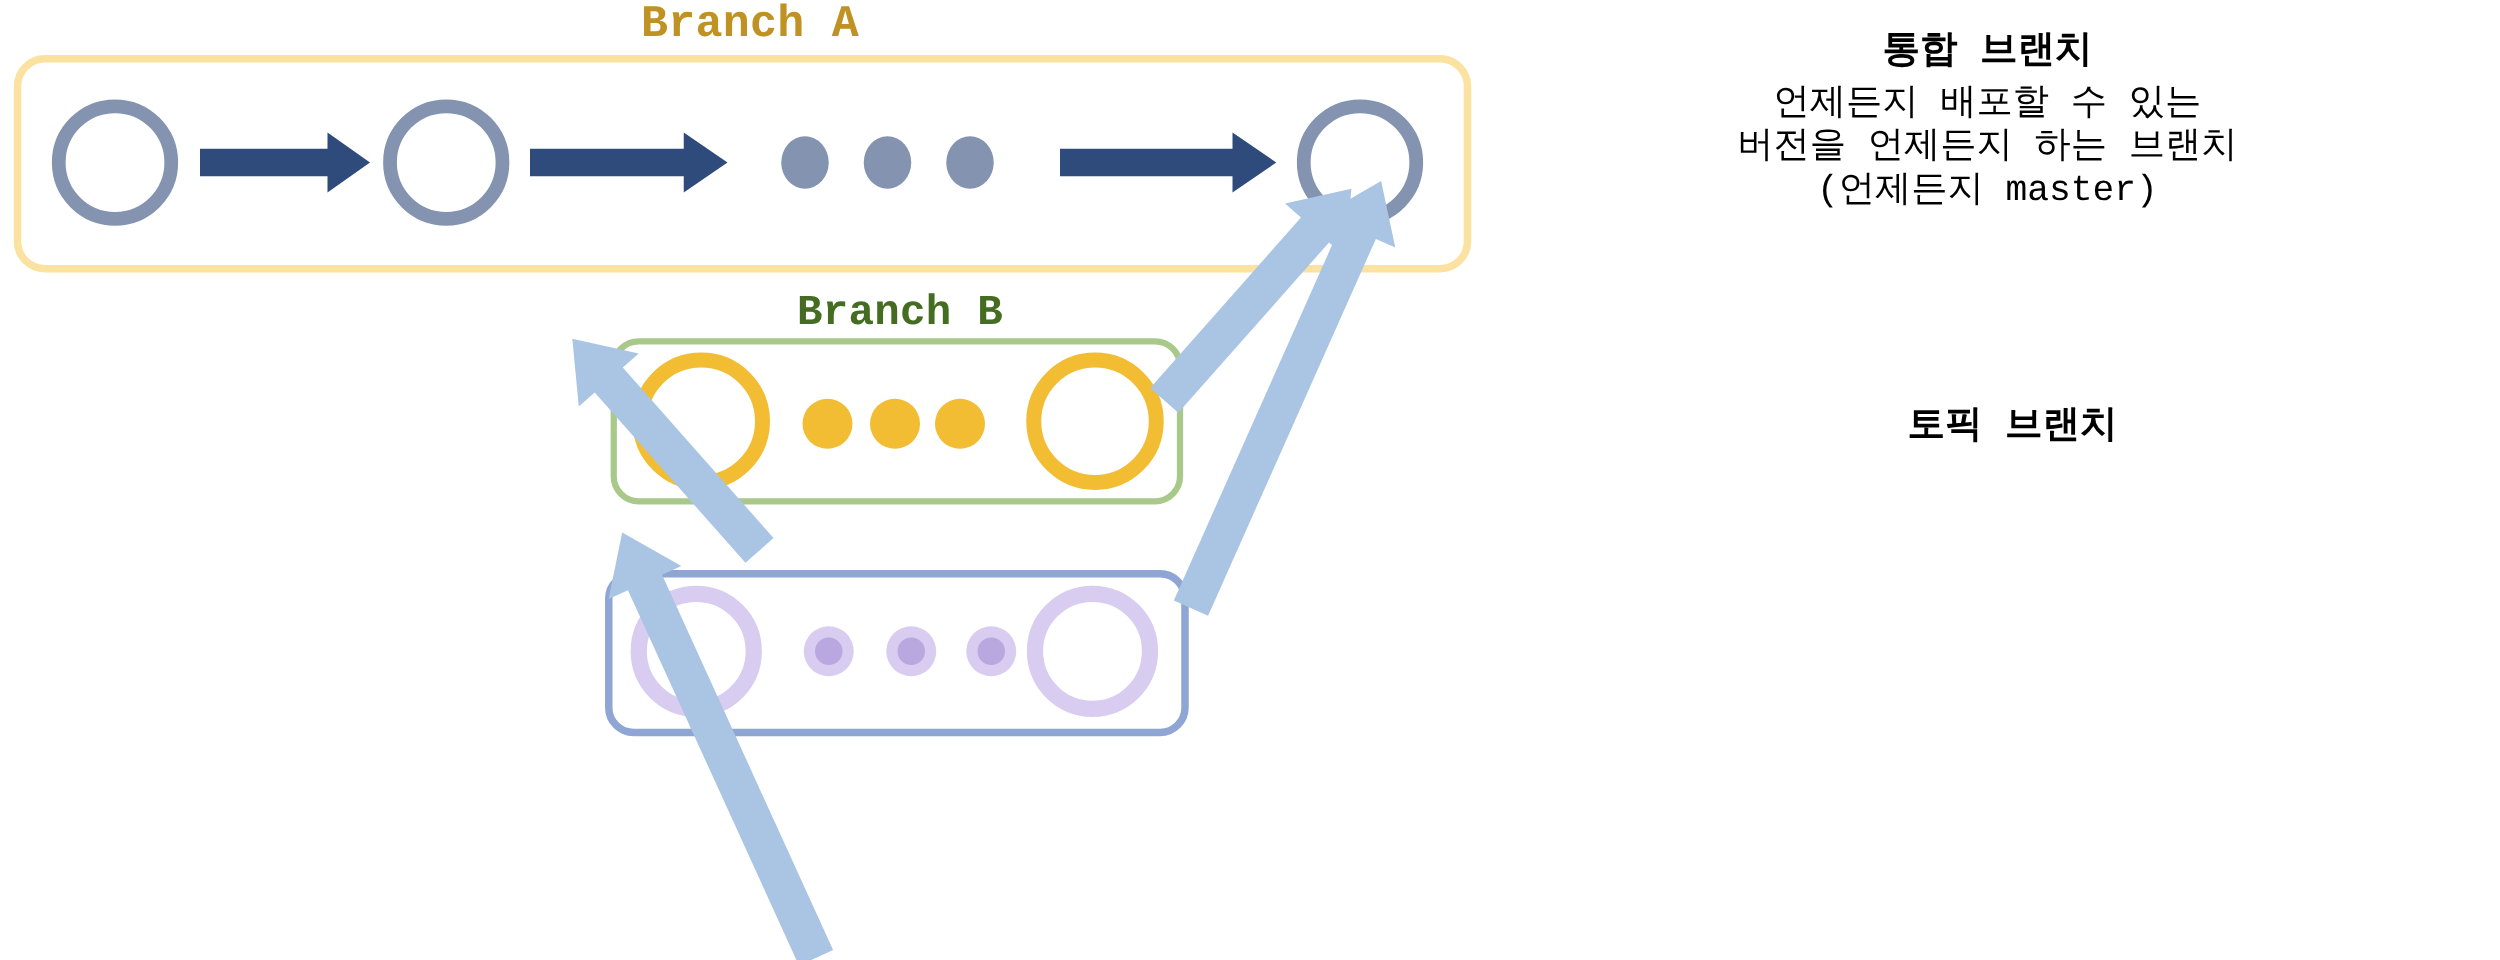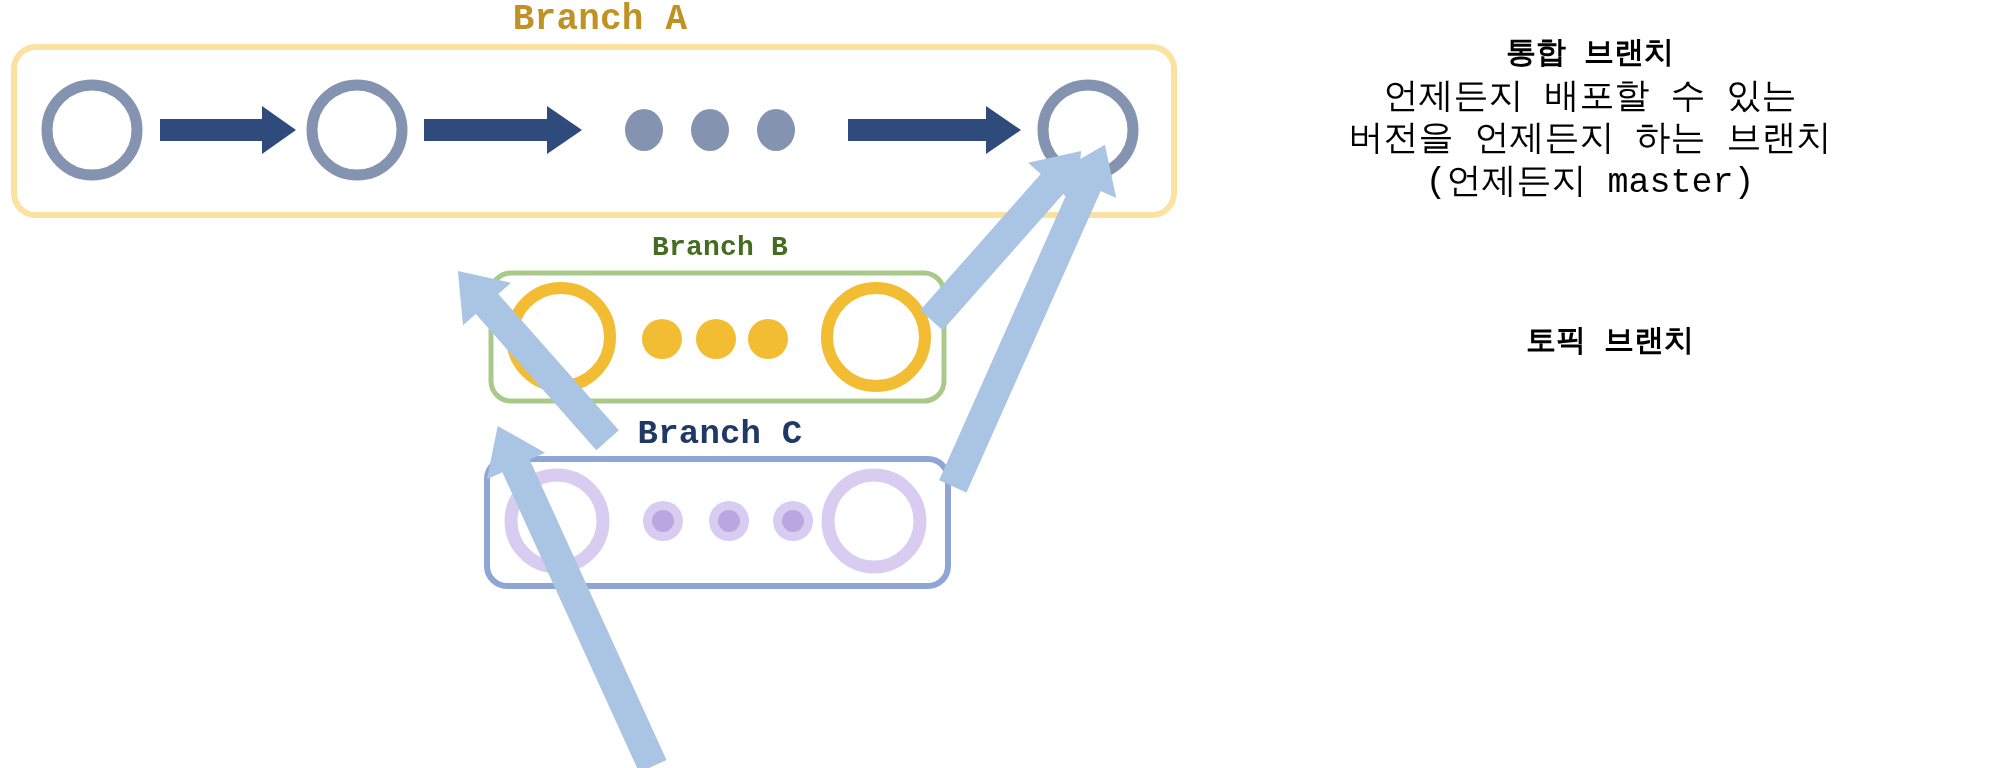--- a/index.html
+++ b/index.html
@@ -44,21 +44,21 @@
     left: 0; top: 2px;
     width: 1200px;
     text-align: center;
     font-size: 36px;
     color: #bf9223;
   }
   #title-b {
     left: 490px; top: 234px;
     width: 460px;
     text-align: center;
-    font-size: 28px;
+    font-size: 34px;
     color: #456d21;
   }
   #title-c {
     left: 490px; top: 417px;
     width: 460px;
     text-align: center;
     font-size: 34px;
     color: #203864;
   }
 
@@ -69,26 +69,26 @@
     color: #000000;
     line-height: 1.22;
   }
   .note-heading {
     font-weight: bold;
     font-size: 30px;
     margin: 0 0 4px 0;
     white-space: nowrap;
   }
   .note-line {
-    font-size: 35px;
+    font-size: 29px;
     white-space: nowrap;
   }
   #note-integration {
     left: 1190px;
-    top: 36px;
+    top: 24px;
     width: 800px;
   }
   #note-topic {
     left: 1230px;
     top: 324px;
     width: 760px;
   }
 </style>
 </head>
 <body>
@@ -154,21 +154,20 @@
       <g transform="translate(1087,185) rotate(-66)">
         <path d="M 0 -15 L -330 -15 L -330 15 L 0 15 L 0 32 L 44 0 L 0 -32 Z"></path>
       </g>
     </g>
   </svg>
 
   <div class="branch-title" id="title-a">Branch A</div>
 
   <div class="branch-title" id="title-b">Branch B</div>
 
-  <div class="branch-title" id="title-c">Branch C</div>
 
   <div class="note" id="note-integration">
     <div class="note-heading">통합 브랜치</div>
     <div class="note-line">언제든지 배포할 수 있는</div>
     <div class="note-line">버전을 언제든지 하는 브랜치</div>
     <div class="note-line">(언제든지 master)</div>
   </div>
 
   <div class="note" id="note-topic">
     <div class="note-heading">토픽 브랜치</div>

